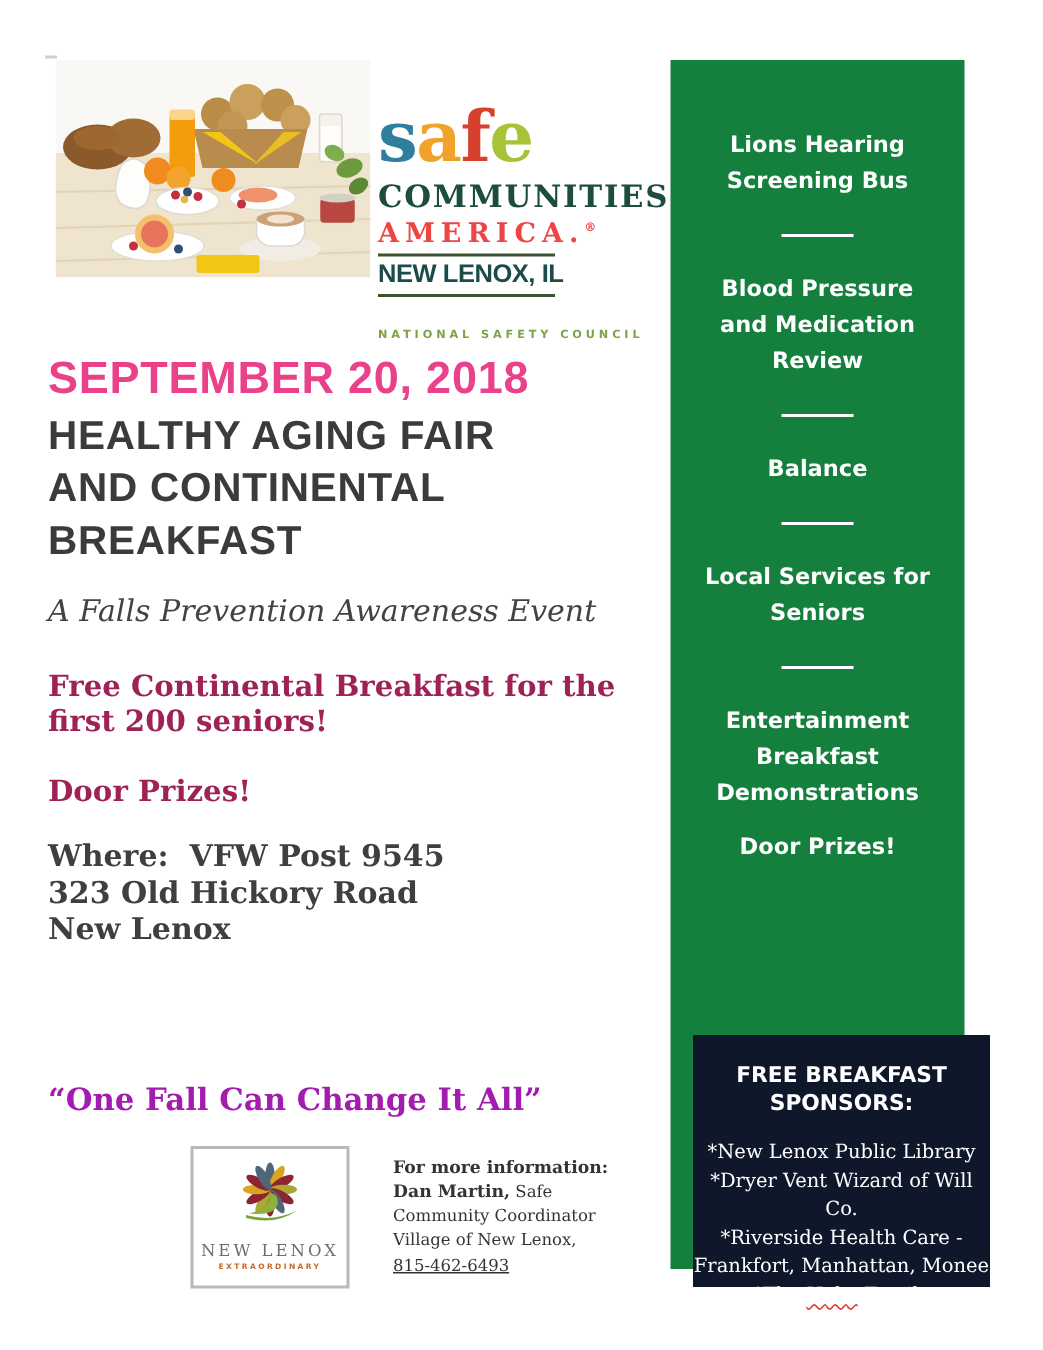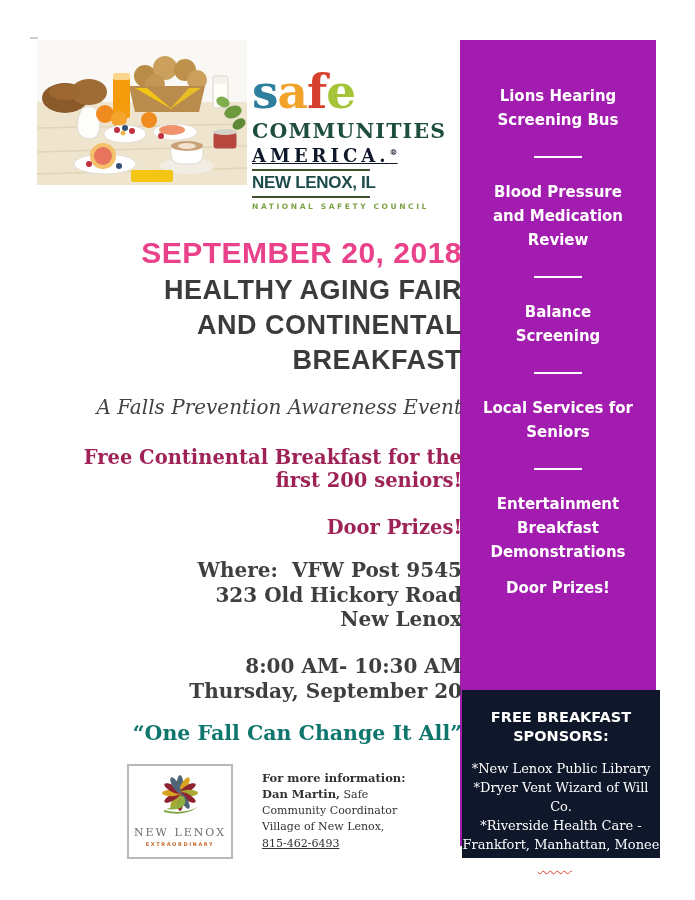--- a/index.html
+++ b/index.html
@@ -12,50 +12,50 @@
 
   
   .photo { left:37px; top:40px; width:210px; height:145px; overflow:hidden; }
 
   
   .sc-logo { left:252px; top:68px; width:196px; font-family:"DejaVu Serif", serif; }
   .sc-safe { font-size:47px; line-height:1.02; font-weight:bold; letter-spacing:-1px; }
   .sc-safe .ls { color:#2e7e9e; } .sc-safe .la { color:#f0a229; }
   .sc-safe .lf { color:#d8402e; } .sc-safe .le { color:#a6c437; }
   .sc-communities { font-size:20.5px; font-weight:bold; letter-spacing:1.2px; color:#1d4d3e; margin-top:3px; white-space:nowrap; }
-  .sc-america { font-size:18px; font-weight:bold; letter-spacing:4px; color:#0f172a; margin-top:2px;text-decoration:underline; }
+  .sc-america { font-size:18px; font-weight:bold; letter-spacing:4px; color:#ef4444; margin-top:2px; }
   .sc-america sup { font-size:8px; letter-spacing:0; }
   .sc-rule { width:118px; height:0; border-top:2px solid #3e5232; margin-top:3px; }
   .sc-location { font-family:"Liberation Sans", sans-serif; font-weight:bold; font-size:17px; letter-spacing:-0.3px; color:#1d4b4b; margin:2px 0 2px 0; }
-  .sc-council { font-family:"DejaVu Sans", sans-serif; font-weight:bold; font-size:7.5px; letter-spacing:2.6px; color:#7ea345; margin-top:4px; }
-
-  
-  .services { left:460px; top:40px; width:196px; height:806px; background:#a21caf; color:#ffffff;
+  .sc-council { font-family:"DejaVu Sans", sans-serif; font-weight:bold; font-size:7.5px; letter-spacing:2.6px; color:#7ea345; margin-top:20px; }
+
+  
+  .services { left:447px; top:40px; width:196px; height:806px; background:#15803d; color:#ffffff;
               font-family:"DejaVu Sans", sans-serif; font-weight:bold; font-size:15px; line-height:24px; text-align:center; }
   .svc-group { }
   .svc-divider { width:48px; height:2px; background:#ffffff; margin:0 auto; }
   .mt44{margin-top:44px} .mt24{margin-top:24px} .mt22{margin-top:22px} .mt14{margin-top:14px} .mt12{margin-top:12px}
 
   
   .sponsors { left:462px; top:690px; width:198px; height:168px; background:#0f172a; color:#ffffff; text-align:center; padding-top:18px; }
   .sp-title { font-family:"DejaVu Sans", sans-serif; font-weight:bold; font-size:14.5px; line-height:19px; }
   .sp-lines { font-family:"DejaVu Serif", serif; font-size:13px; line-height:19px; margin-top:13px; }
   .squiggle { text-decoration:underline wavy #e03a2f 1px; text-underline-offset:2px; }
 
   
-  .main-col { left:32px; top:0; width:430px; text-align:right; height:900px; }
+  .main-col { left:32px; top:0; width:430px; text-align:left; height:900px; }
   .date-line { position:absolute; top:236px; width:100%; font-weight:bold; font-size:30px; letter-spacing:0.5px; color:#e9418a; font-family:"Liberation Sans", sans-serif; }
   .title-block { position:absolute; top:273px; width:100%; font-weight:bold; font-size:27px; line-height:35px; letter-spacing:0.5px; color:#3b3b3b; font-family:"Liberation Sans", sans-serif; }
   .subtitle { position:absolute; top:395px; width:100%; font-family:"DejaVu Serif", serif; font-style:italic; font-size:20px; color:#434343; }
   .offer { position:absolute; top:446px; width:100%; font-family:"DejaVu Serif", serif; font-weight:bold; font-size:19.5px; line-height:23px; color:#9e2256; }
   .door-prizes { position:absolute; top:516px; width:100%; font-family:"DejaVu Serif", serif; font-weight:bold; font-size:19.5px; color:#9e2256; }
   .where-block { position:absolute; top:558px; width:100%; font-family:"DejaVu Serif", serif; font-weight:bold; font-size:20px; line-height:24.5px; color:#3f3f3f; }
   .where-block .pre { white-space:pre-wrap; }
   .time-block { position:absolute; top:654px; width:100%; font-family:"DejaVu Serif", serif; font-weight:bold; font-size:20px; line-height:24.5px; color:#3f3f3f; }
-  .quote { position:absolute; top:721px; width:100%; font-family:"DejaVu Serif", serif; font-weight:bold; font-size:20.5px; color:#0f766e; }
+  .quote { position:absolute; top:721px; width:100%; font-family:"DejaVu Serif", serif; font-weight:bold; font-size:20.5px; color:#a21caf; }
 
   
   .nl-box { left:127px; top:764px; width:106px; height:95px; background:#fff; border:2px solid #b9b9b9; text-align:center; }
   .nl-name { font-family:"DejaVu Serif", serif; font-size:11px; letter-spacing:2px; color:#6e6e6e; margin-top:1px; }
   .nl-tag { font-family:"DejaVu Sans", sans-serif; font-weight:bold; font-size:5px; letter-spacing:1.6px; color:#c66a2a; margin-top:2px; }
 
   
   .contact { left:262px; top:770px; width:152px; text-align:left; font-family:"DejaVu Serif", serif; font-size:11px; line-height:16px; color:#333; }
   .contact .b { font-weight:bold; font-size:11.5px; }
   .contact .phone { text-decoration:underline; display:inline-block; margin-top:1px; }
@@ -147,21 +147,20 @@
   </div>
   <div class="svc-divider mt24"></div>
   <div class="svc-group mt22">
     <div>Blood Pressure</div>
     <div>and Medication</div>
     <div>Review</div>
   </div>
   <div class="svc-divider mt24"></div>
   <div class="svc-group mt22">
     <div>Balance</div>
-    <div>Screening</div>
   </div>
   <div class="svc-divider mt24"></div>
   <div class="svc-group mt22">
     <div>Local Services for</div>
     <div>Seniors</div>
   </div>
   <div class="svc-divider mt24"></div>
   <div class="svc-group mt22">
     <div>Entertainment</div>
     <div>Breakfast</div>
@@ -196,24 +195,20 @@
   <div class="subtitle">A Falls Prevention Awareness Event</div>
   <div class="offer">
     <div>Free Continental Breakfast for the</div>
     <div>first 200 seniors!</div>
   </div>
   <div class="door-prizes">Door Prizes!</div>
   <div class="where-block">
     <div class="pre">Where:  VFW Post 9545</div>
     <div>323 Old Hickory Road</div>
     <div>New Lenox</div>
-  </div>
-  <div class="time-block">
-    <div>8:00 AM- 10:30 AM</div>
-    <div>Thursday, September 20</div>
   </div>
   <div class="quote">“One Fall Can Change It All”</div>
 </div>
 
 <div class="abs nl-box">
   <svg width="70" height="50" viewBox="0 0 70 50" style="margin-top:5px">
     <g transform="translate(35,22)">
       <ellipse rx="3.2" ry="9" cy="-9" fill="#4f6678"></ellipse>
       <ellipse rx="3.2" ry="9" cy="-9" fill="#d9a520" transform="rotate(30)"></ellipse>
       <ellipse rx="3.2" ry="9" cy="-9" fill="#8e2332" transform="rotate(60)"></ellipse>

